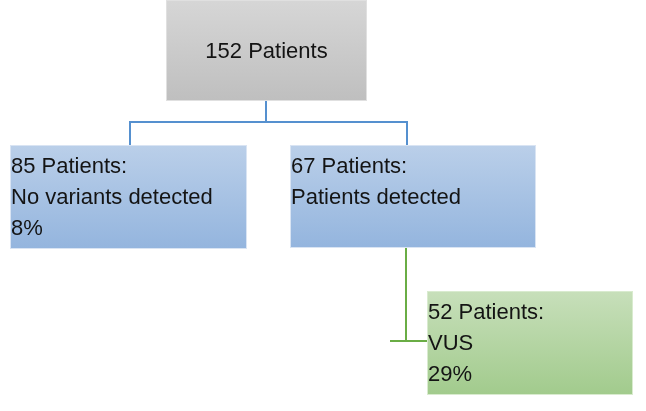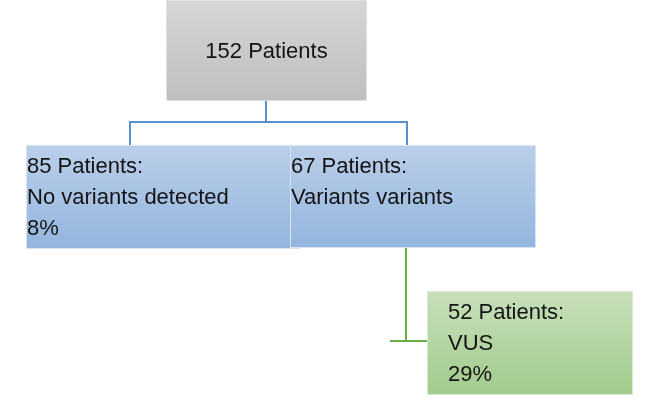--- a/index.html
+++ b/index.html
@@ -23,28 +23,28 @@
     left:166px;top:0;width:201px;height:101px;
     background:linear-gradient(to bottom,var(--color-node-gray-top,#d6d6d6),var(--color-node-gray-bottom,#bfbfbf));
     border:1px solid #e0e0e0;
     display:flex;align-items:center;justify-content:center;
     padding-top:0;
   }
   .node-blue{
     background:linear-gradient(to bottom,var(--color-node-blue-top,#bacfe9),var(--color-node-blue-bottom,#94b5de));
     border:1px solid #d9e4f3;
   }
-  .node-blue.left{left:26px;top:145px;width:274px;height:104px;}
+  .node-blue.left{left:10px;top:145px;width:237px;height:104px;}
   .node-blue.right{left:290px;top:145px;width:246px;height:103px;}
   .node-green{
     background:linear-gradient(to bottom,var(--color-node-green-top,#c7dfba),var(--color-node-green-bottom,#a2cb8d));
     border:1px solid #d9ebcf;
   }
   .node-green.left{left:178px;top:291px;width:212px;height:104px;}
-  .node-green.right{left:427px;top:291px;width:206px;height:104px;padding-left:20px;}
+  .node-green.right{left:427px;top:291px;width:206px;height:104px;}
 
   .conn{position:absolute;}
   .conn.blue{background:var(--color-connector-blue,#5590cf);}
   .conn.green{background:var(--color-connector-green,#6aad45);}
   .conn-root-stem{left:265px;top:101px;width:2px;height:21px;}
   .conn-split-h{left:129px;top:121px;width:279px;height:2px;}
   .conn-left-drop{left:129px;top:121px;width:2px;height:24px;}
   .conn-right-drop{left:406px;top:121px;width:2px;height:24px;}
   .conn-variants-stem{left:405px;top:248px;width:2px;height:94px;}
   .conn-green-h{left:390px;top:340px;width:37px;height:2px;}
@@ -64,21 +64,21 @@
   <div class="conn blue conn-right-drop"></div>
 
   <div class="node node-blue left">
     <span class="tline">85 Patients:</span>
     <span class="tline">No variants detected</span>
     <span class="tline">8%</span>
   </div>
 
   <div class="node node-blue right">
     <span class="tline">67 Patients:</span>
-    <span class="tline">Variants variants</span>
+    <span class="tline">Patients detected</span>
   </div>
 
   <div class="conn green conn-variants-stem"></div>
   <div class="conn green conn-green-h"></div>
 
 
   <div class="node node-green right">
     <span class="tline">52 Patients:</span>
     <span class="tline">VUS</span>
     <span class="tline">29%</span>

